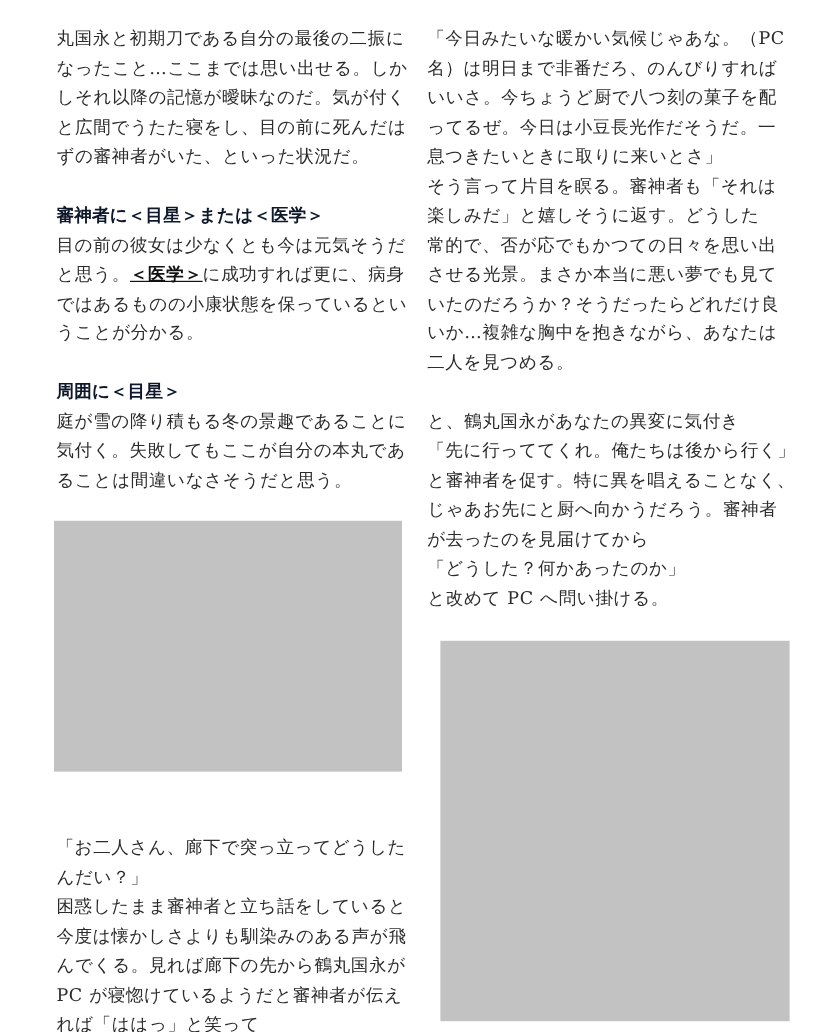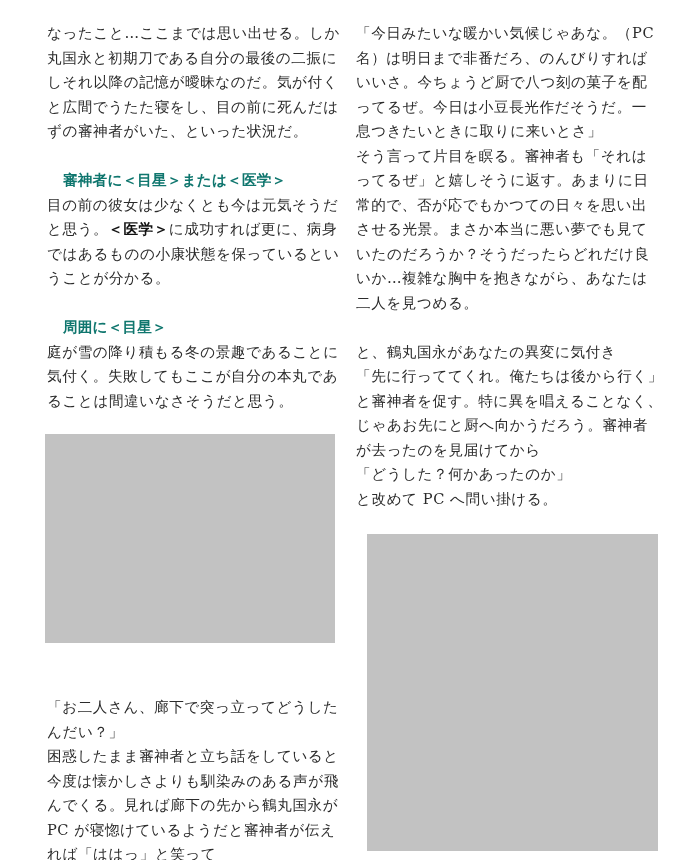--- a/index.html
+++ b/index.html
@@ -26,44 +26,44 @@
   .col-right { left: 356px; width: 294px; }
   .line {
     display: block;
     white-space: nowrap;
     height: 24.5px;
   }
   .gap { display: block; height: 24.5px; }
   .heading {
     font-family: "DejaVu Sans", "Liberation Sans", sans-serif;
     font-weight: bold;
-    color: #0f766e;
+    color: #0f172a;
     letter-spacing: 0.2px;
-    margin-left: 16px;
   }
   .bold-inline {
     font-family: "DejaVu Sans", "Liberation Sans", sans-serif;
     font-weight: bold;
     color: #111111;
+    text-decoration: underline;
   }
   .image-placeholder {
     position: absolute;
     background: #c2c2c2;
   }
   #img-left { left: 45px; top: 434px; width: 290px; height: 209px; }
   #img-right { left: 367px; top: 534px; width: 291px; height: 317px; }
   #left-lower { top: 659px; margin-top: 36px; }
 </style>
 </head>
 <body>
 
 <div class="col col-left">
   <div>
+    <span class="line">丸国永と初期刀である自分の最後の二振に</span>
     <span class="line">なったこと…ここまでは思い出せる。しか</span>
-    <span class="line">丸国永と初期刀である自分の最後の二振に</span>
     <span class="line">しそれ以降の記憶が曖昧なのだ。気が付く</span>
     <span class="line">と広間でうたた寝をし、目の前に死んだは</span>
     <span class="line">ずの審神者がいた、といった状況だ。</span>
   </div>
   <span class="gap"></span>
   <div>
     <span class="line heading">審神者に＜目星＞または＜医学＞</span>
     <span class="line">目の前の彼女は少なくとも今は元気そうだ</span>
     <span class="line"><span>と思う。</span><span class="bold-inline">＜医学＞</span><span>に成功すれば更に、病身</span></span>
     <span class="line">ではあるものの小康状態を保っているとい</span>
@@ -91,21 +91,21 @@
 </div>
 
 <div class="col col-right">
   <div>
     <span class="line">「今日みたいな暖かい気候じゃあな。（PC</span>
     <span class="line">名）は明日まで非番だろ、のんびりすれば</span>
     <span class="line">いいさ。今ちょうど厨で八つ刻の菓子を配</span>
     <span class="line">ってるぜ。今日は小豆長光作だそうだ。一</span>
     <span class="line">息つきたいときに取りに来いとさ」</span>
     <span class="line">そう言って片目を瞑る。審神者も「それは</span>
-    <span class="line">ってるぜ」と嬉しそうに返す。あまりに日</span>
+    <span class="line">楽しみだ」と嬉しそうに返す。どうした</span>
     <span class="line">常的で、否が応でもかつての日々を思い出</span>
     <span class="line">させる光景。まさか本当に悪い夢でも見て</span>
     <span class="line">いたのだろうか？そうだったらどれだけ良</span>
     <span class="line">いか…複雑な胸中を抱きながら、あなたは</span>
     <span class="line">二人を見つめる。</span>
   </div>
   <span class="gap"></span>
   <div>
     <span class="line">と、鶴丸国永があなたの異変に気付き</span>
     <span class="line">「先に行っててくれ。俺たちは後から行く」</span>

